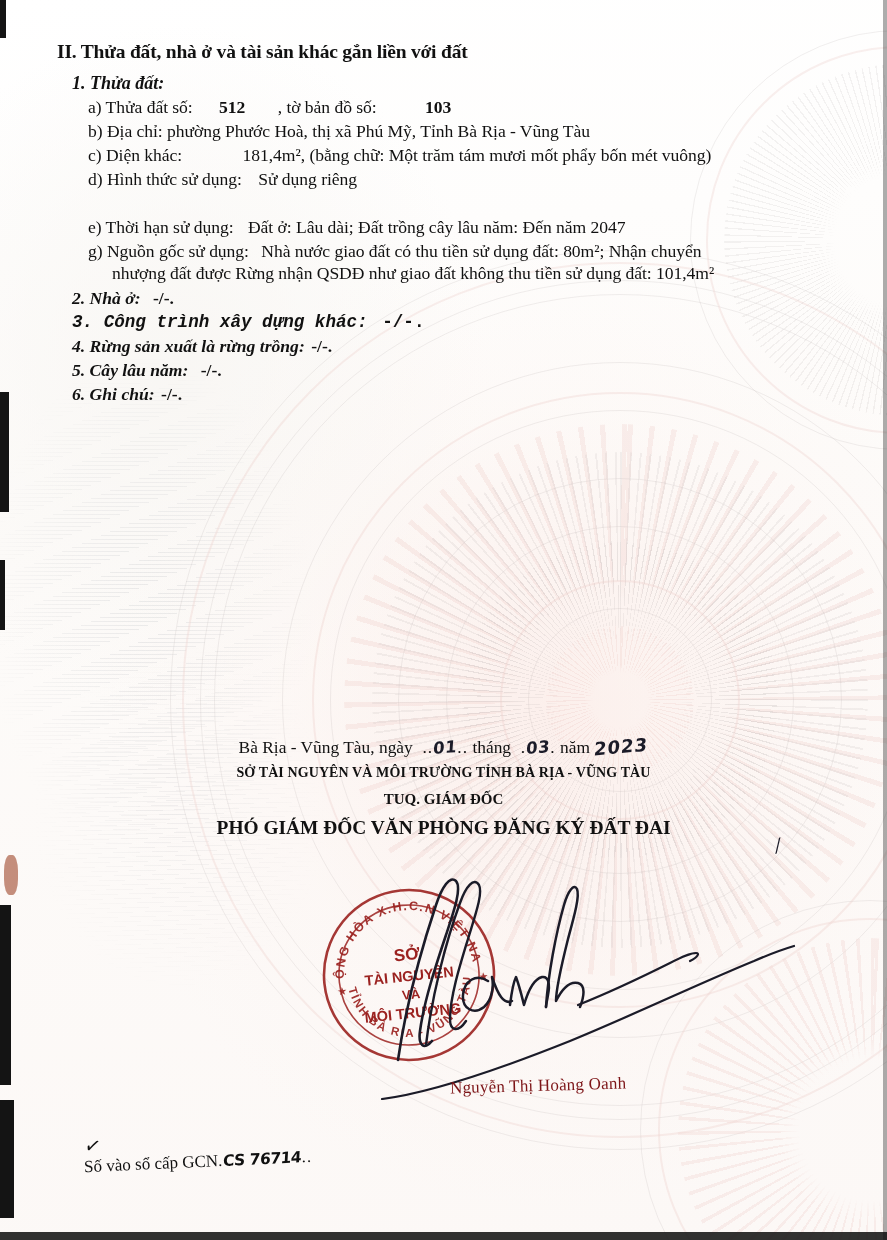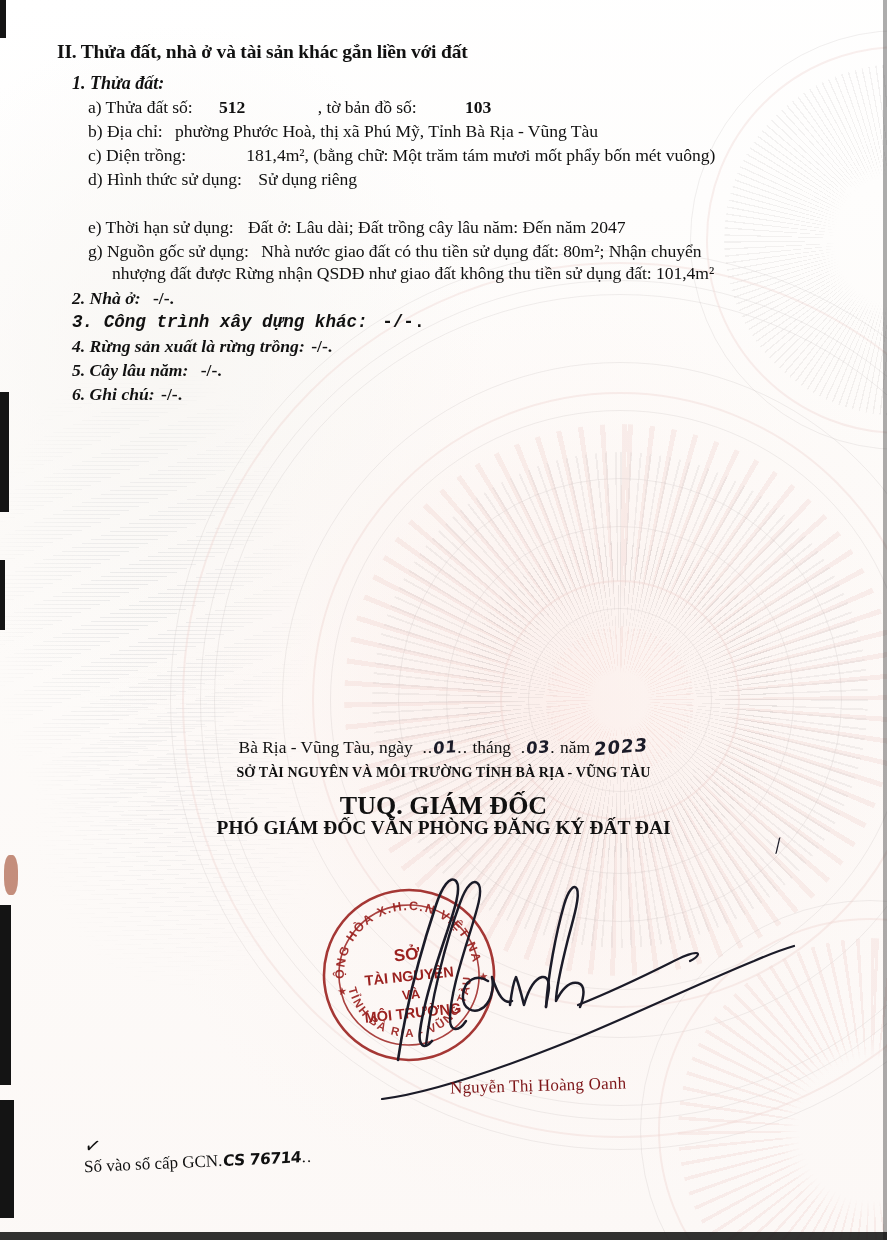--- a/index.html
+++ b/index.html
@@ -228,21 +228,21 @@
 
   .org {
     position: absolute;
     left: 0;
     width: 887px;
     text-align: center;
     font-weight: 700;
     white-space: nowrap;
   }
   .org.l1 { top: 765px;  font-size: 14px; letter-spacing: 0.1px; }
-  .org.l2 { top: 791px;  font-size: 26px; }
+  .org.l2 { top: 791px;  font-size: 15px; }
   .org.l3 { top: 817px;  font-size: 19.4px; }
 
   .tickmark {
     position: absolute;
     left: 775px; top: 833px;
     width: 14px; height: 16px;
     color: #1b1b28;
     font-size: 19px;
     font-family: "DejaVu Sans", sans-serif;
     transform: rotate(-18deg);
@@ -367,31 +367,31 @@
 
   <div class="content">
 
     <div class="heading">II. Thửa đất, nhà ở và tài sản khác gắn liền với đất</div>
 
     <div class="sec-title" style="left:72px; top:73px;">1. Thửa đất:</div>
 
     <div class="line" style="left:88px; top:97px;">
       <span>a) Thửa đất số:</span>
       <span class="b" style="margin-left:22px;">512</span>
-      <span style="margin-left:68px;">, tờ bản đồ số:</span>
+      <span style="margin-left:28px;">, tờ bản đồ số:</span>
       <span class="b" style="margin-left:44px;">103</span>
     </div>
 
     <div class="line" style="left:88px; top:121px;">
       <span>b) Địa chỉ:</span>
-      <span style="margin-left:8px;">phường Phước Hoà, thị xã Phú Mỹ, Tỉnh Bà Rịa - Vũng Tàu</span>
+      <span style="margin-left:0;">phường Phước Hoà, thị xã Phú Mỹ, Tỉnh Bà Rịa - Vũng Tàu</span>
     </div>
 
     <div class="line" style="left:88px; top:145px;">
-      <span>c) Diện trồng:</span>
+      <span>c) Diện khác:</span>
       <span style="margin-left:56px;">181,4m², (bằng chữ: Một trăm tám mươi mốt phẩy bốn mét vuông)</span>
     </div>
 
     <div class="line" style="left:88px; top:169px;">
       <span>d) Hình thức sử dụng:</span>
       <span style="margin-left:12px;">Sử dụng riêng</span>
     </div>
 
 
     <div class="line" style="left:88px; top:217px;">

